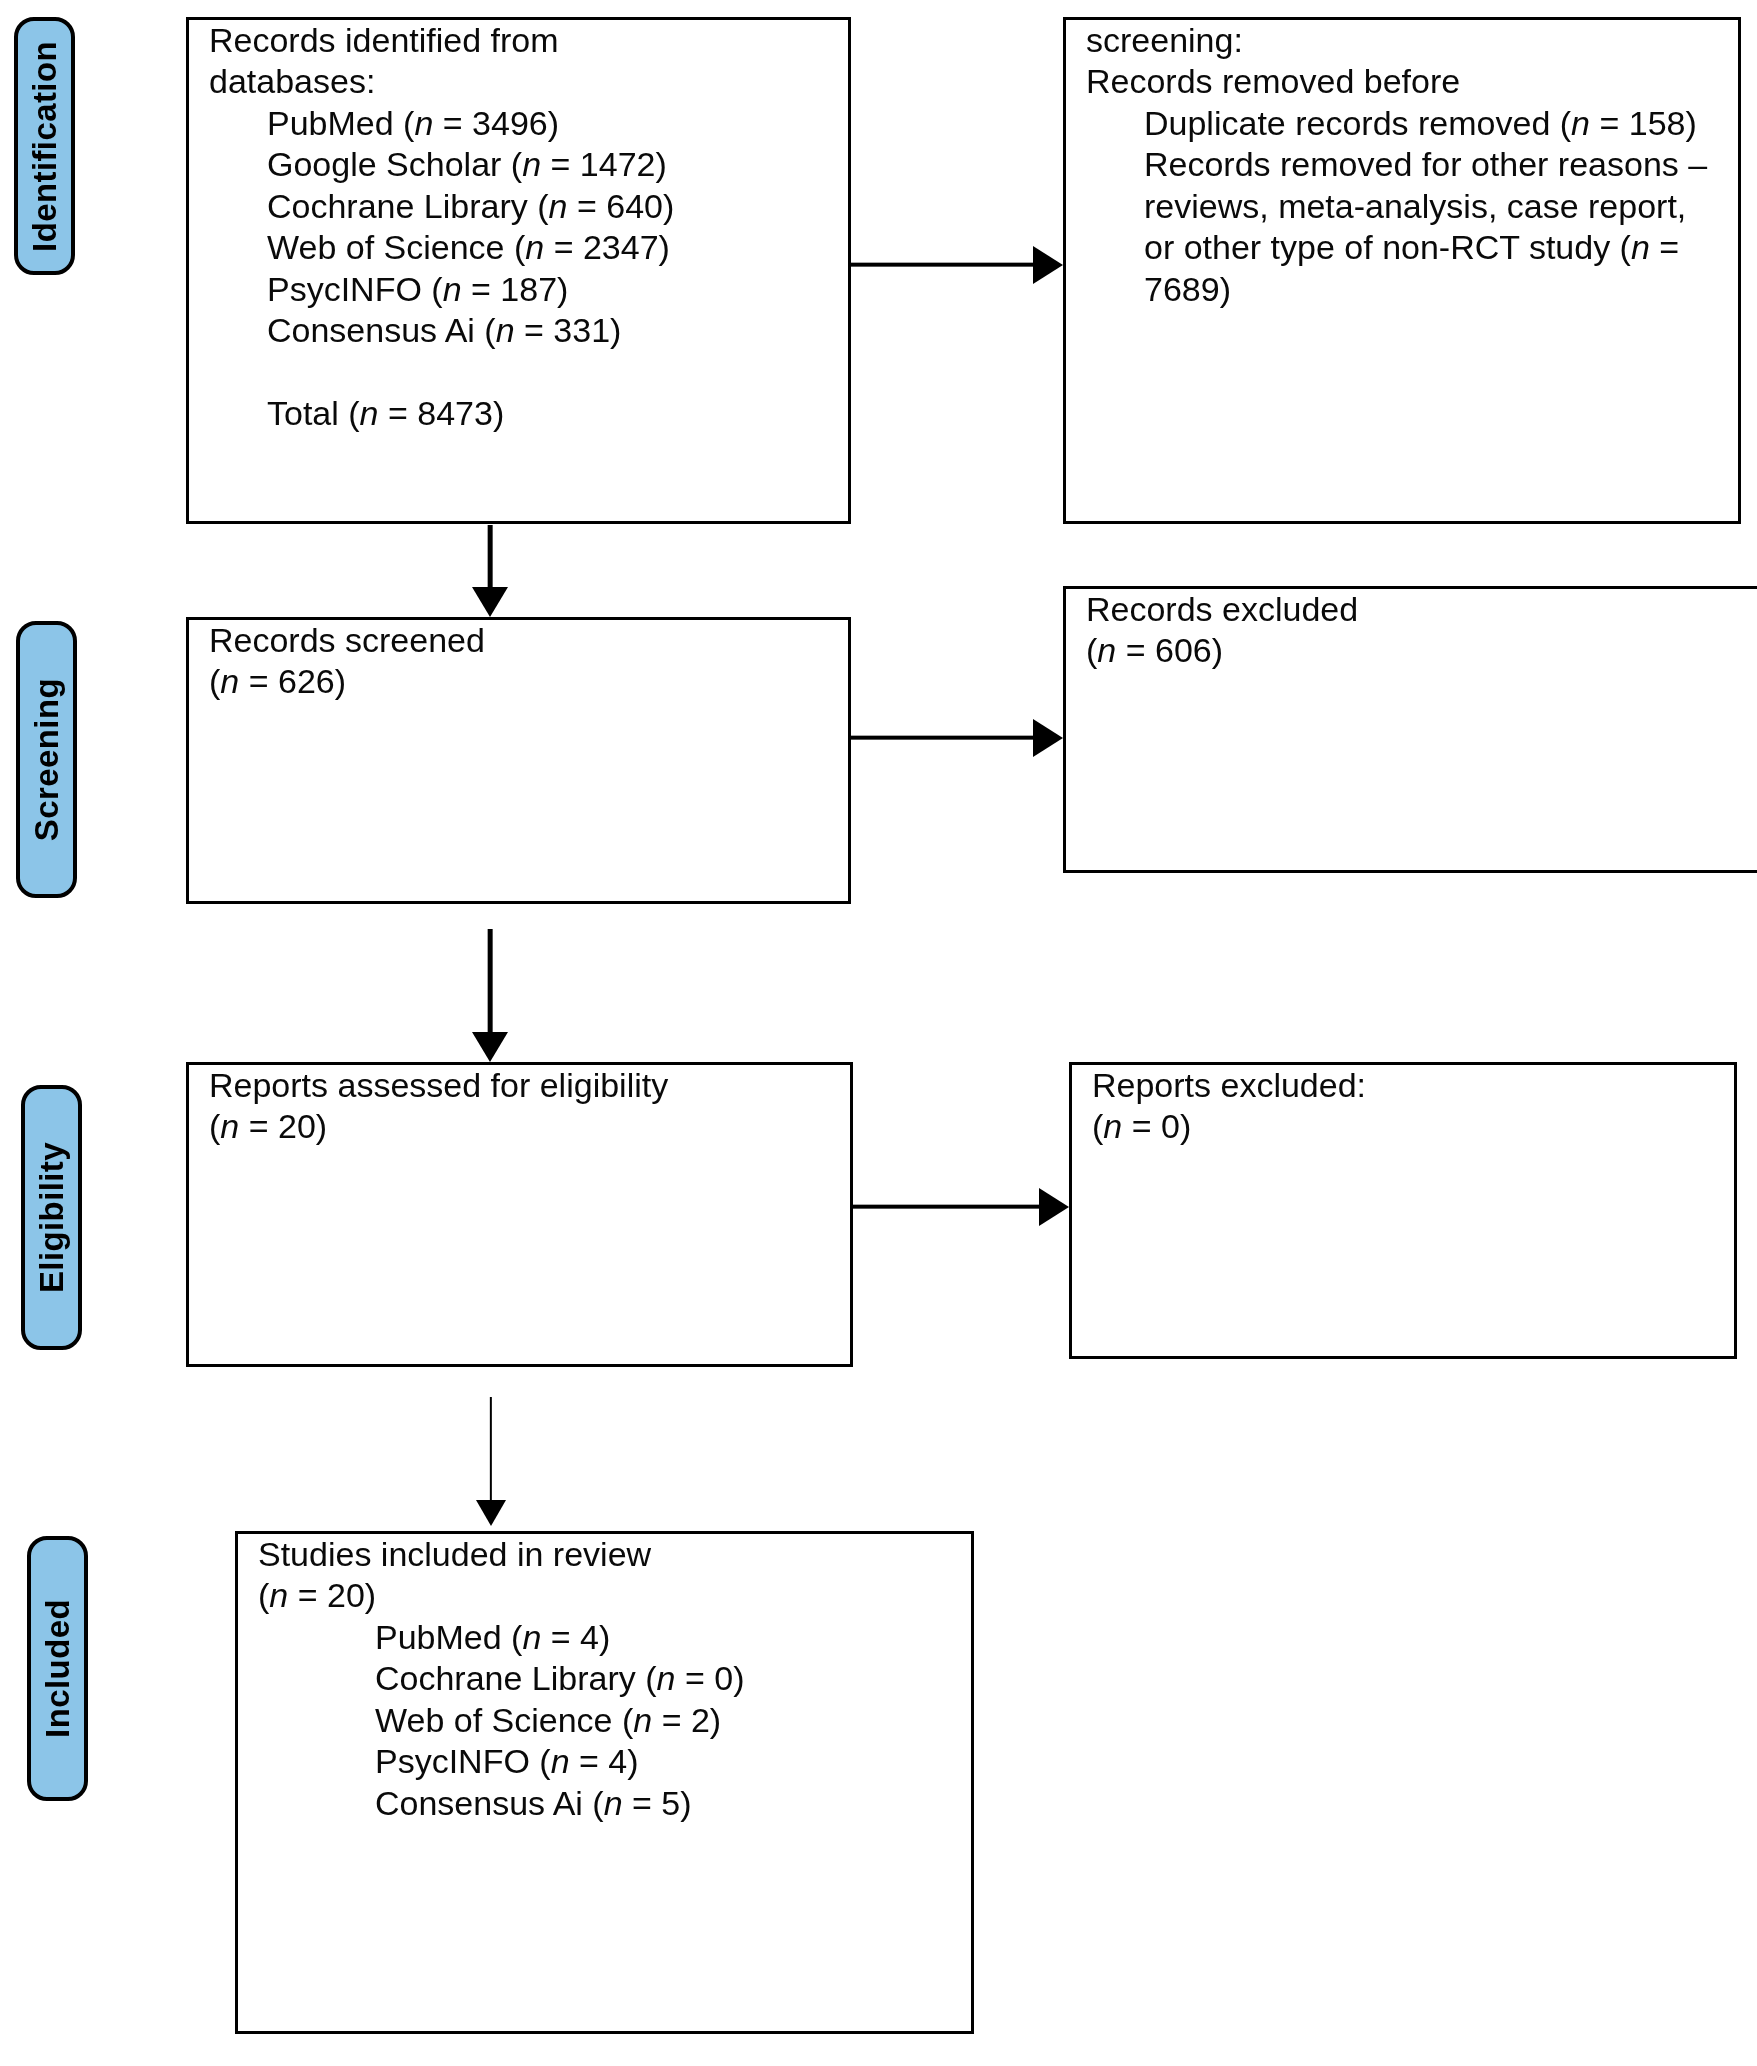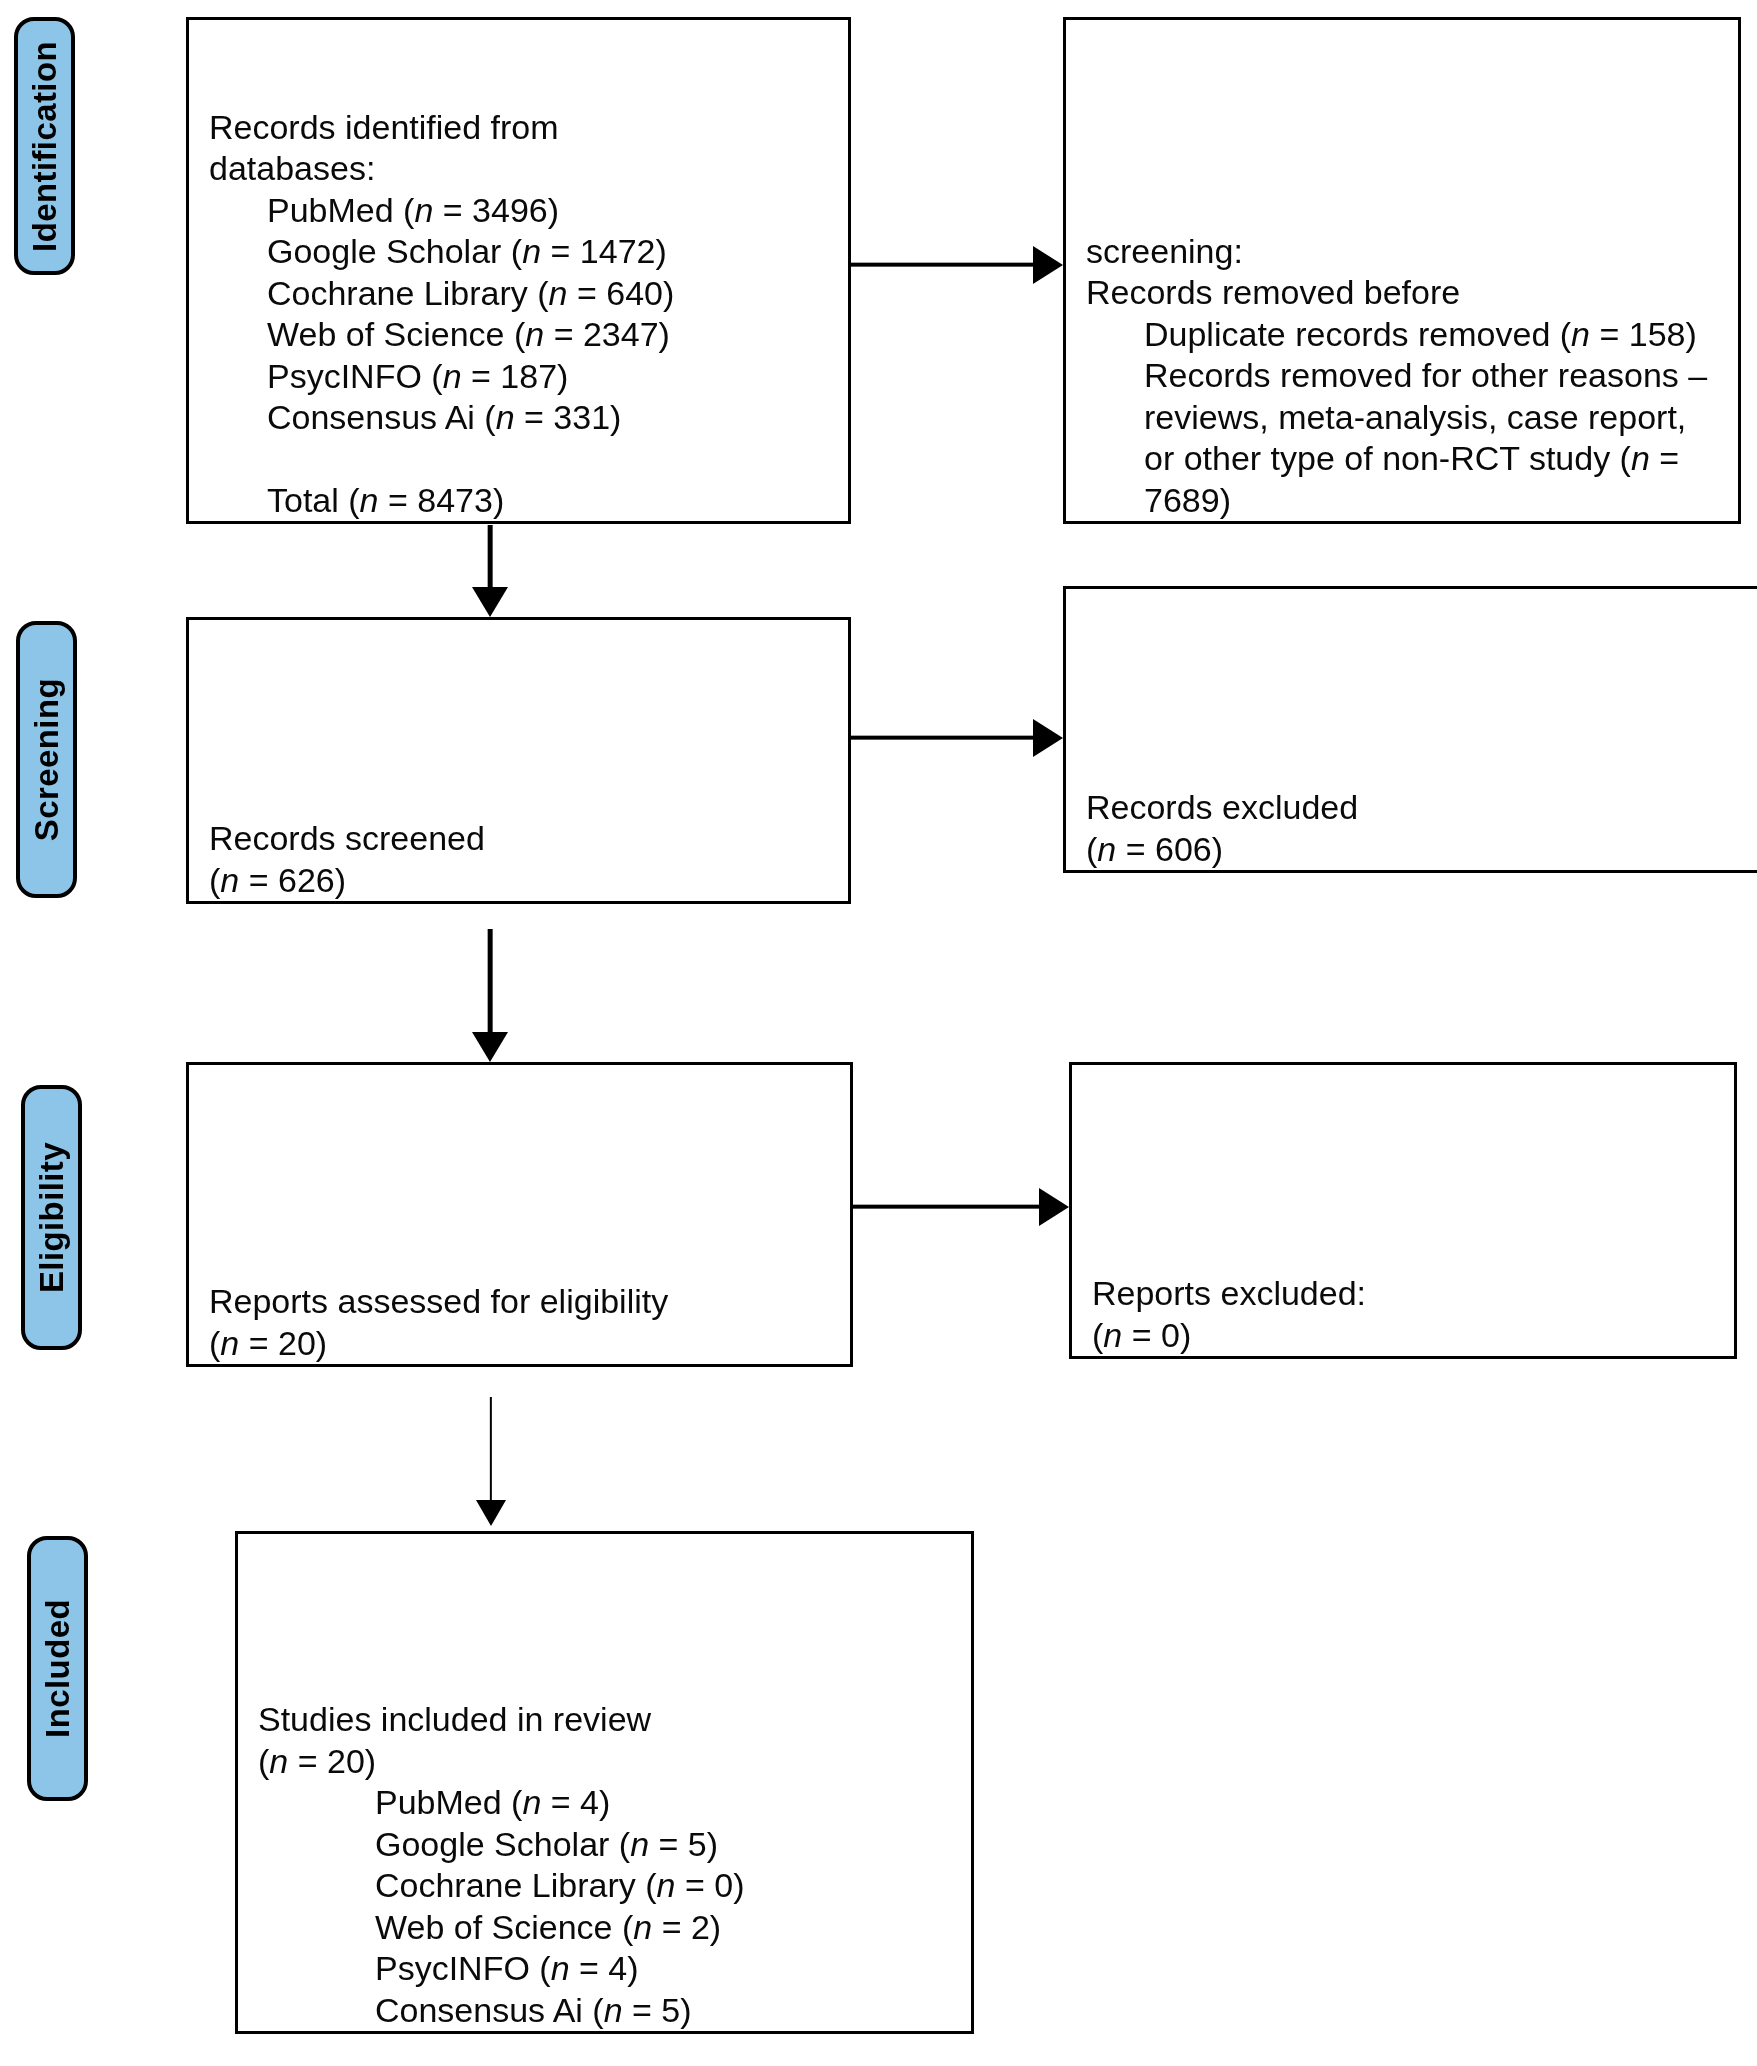--- a/index.html
+++ b/index.html
@@ -40,21 +40,21 @@
   }
 
   
   .flow-box {
     position: absolute;
     background: #ffffff;
     border: 3.9px solid #000000;
     box-sizing: border-box;
     display: flex;
     flex-direction: column;
-    justify-content: flex-end;
+    justify-content: flex-start;
   }
   .flow-box .box-body {
     padding: 0 20px;
   }
   .flow-box p {
     margin: 0;
     font-size: 34px;
     line-height: 1.22;
     color: #0a0a0a;
     white-space: pre-wrap;
@@ -212,21 +212,20 @@
   <div class="v-arrow thin" style="left:472px; top:1397px; width:37px; height:129px;">
     <div class="stem" style="width:2.3px; height:104px;"></div>
     <div class="head"></div>
   </div>
 
   <div class="flow-box" style="left:190px; top:1531px; width:739px; height:503px;margin-left:45px;">
     <div class="box-body">
       <p>Studies included in review</p>
       <p>(<em>n</em> = 20)</p>
       <p class="indent-2">PubMed (<em>n</em> = 4)</p>
-      <p class="indent-2">Google Scholar (<em>n</em> = 5)</p>
       <p class="indent-2">Cochrane Library (<em>n</em> = 0)</p>
       <p class="indent-2">Web of Science (<em>n</em> = 2)</p>
       <p class="indent-2">PsycINFO (<em>n</em> = 4)</p>
       <p class="indent-2">Consensus Ai (<em>n</em> = 5)</p>
     </div>
   </div>
 
 </div>
 
 

